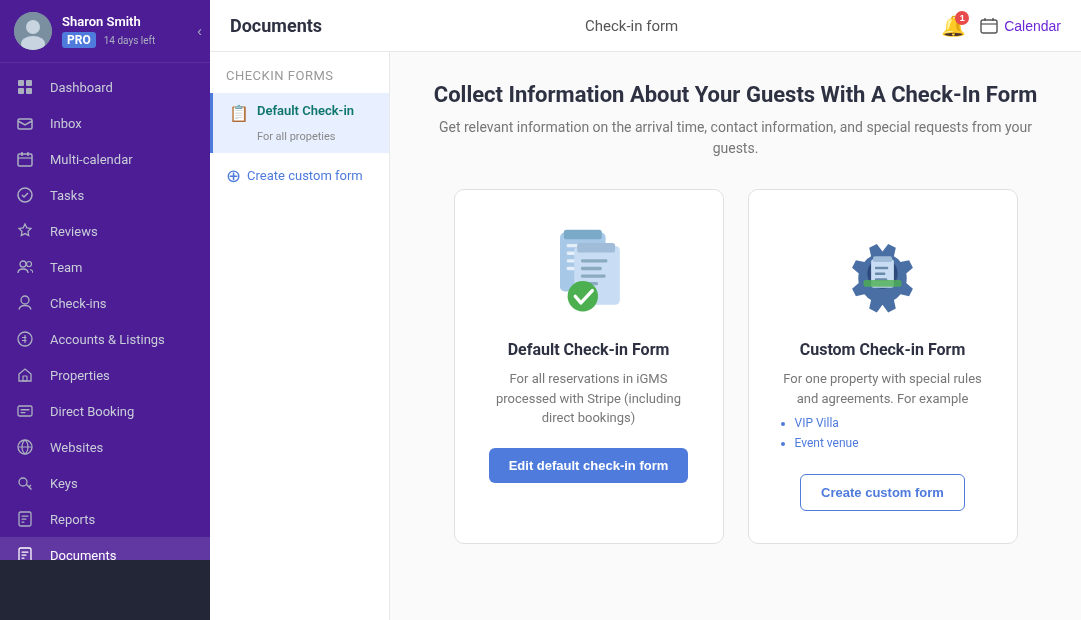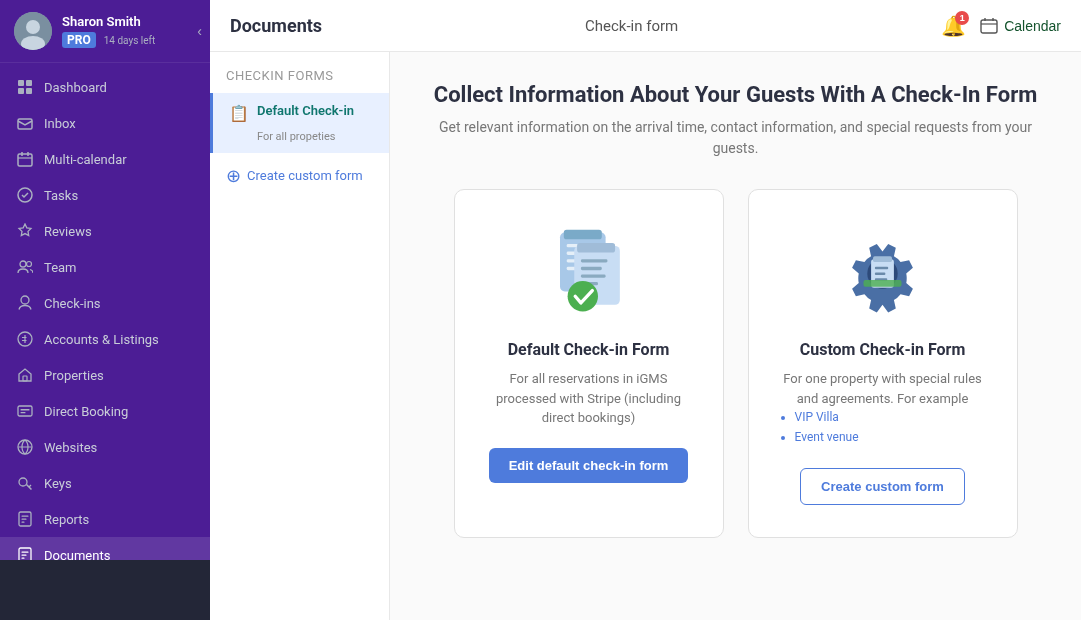--- a/index.html
+++ b/index.html
@@ -59,21 +59,21 @@
     .sidebar-nav { flex: 1; overflow-y: auto; padding: 6px 0; }
     .nav-item {
       display: flex;
       align-items: center;
       padding: 9px 16px;
       cursor: pointer;
       color: #c8cdd8;
       font-size: 13px;
       border-radius: 0;
       transition: background 0.15s;
-      gap: 10px;
+      gap: 16px;
     }
     .nav-item.active { background: rgba(255,255,255,0.12); color: #fff; }
     .nav-icon { width: 18px; height: 18px; display: flex; align-items: center; justify-content: center; flex-shrink: 0; font-size: 15px; }
     .sidebar-bottom { height: 60px; background: #232637; }
 
     
     .main {
       flex: 1;
       display: flex;
       flex-direction: column;
@@ -165,21 +165,21 @@
       justify-content: center;
     }
     .calendar-btn {
       display: flex;
       align-items: center;
       gap: 6px;
       background: none;
       border: none;
       cursor: pointer;
       font-size: 14px;
-      color: #14532d;
+      color: #6d28d9;
       font-weight: 500;
     }
 
     
     .right-content {
       flex: 1;
       overflow-y: auto;
       padding: 30px 40px;
       background: #fafafa;
     }
@@ -230,20 +230,21 @@
     .card-desc {
       font-size: 13px;
       color: #777;
       line-height: 1.5;
       margin-bottom: 20px;
     }
     .card-desc ul {
       list-style: disc;
       padding-left: 18px;
       text-align: left;
+      margin-top: 6px;
     }
     .card-desc ul li { margin-bottom: 2px; color: #4e7bdc; font-size: 12px; }
     .btn-primary {
       background: #4e7bdc;
       color: #fff;
       border: none;
       border-radius: 6px;
       padding: 10px 20px;
       font-size: 13px;
       font-weight: 600;

